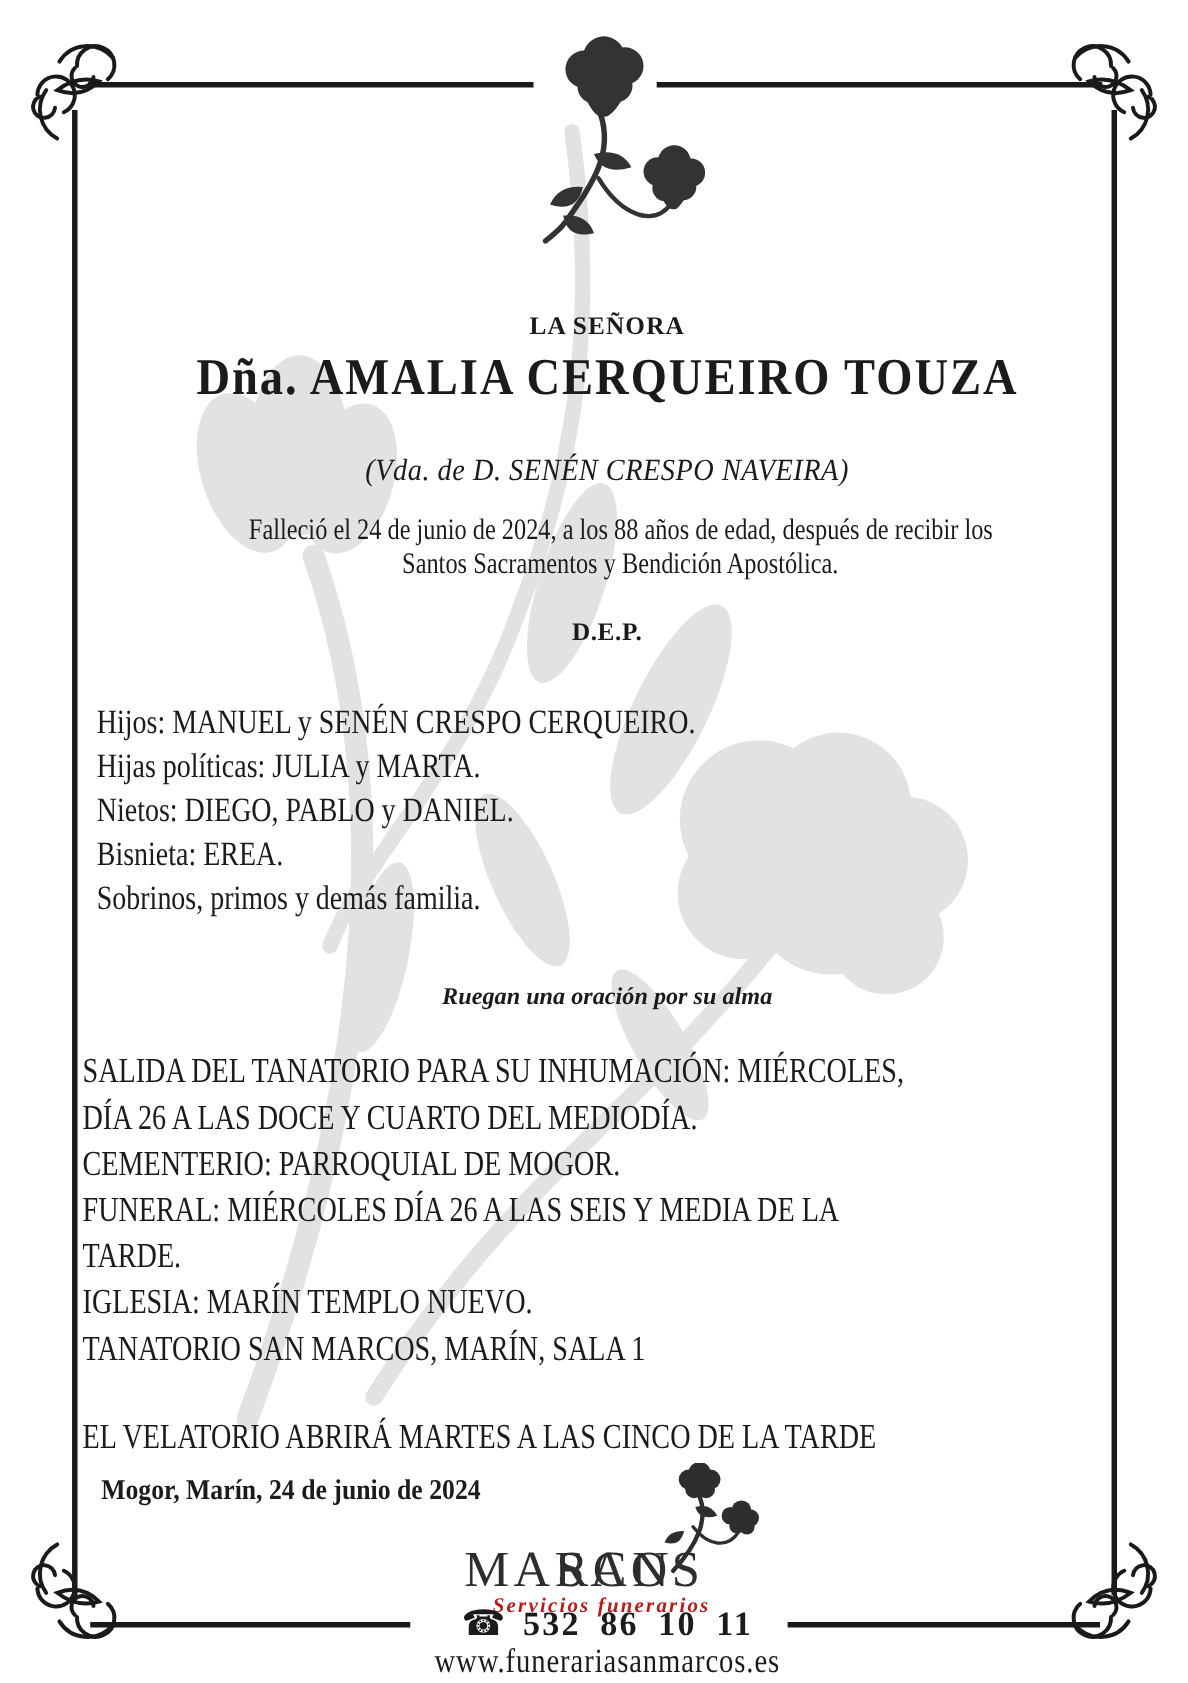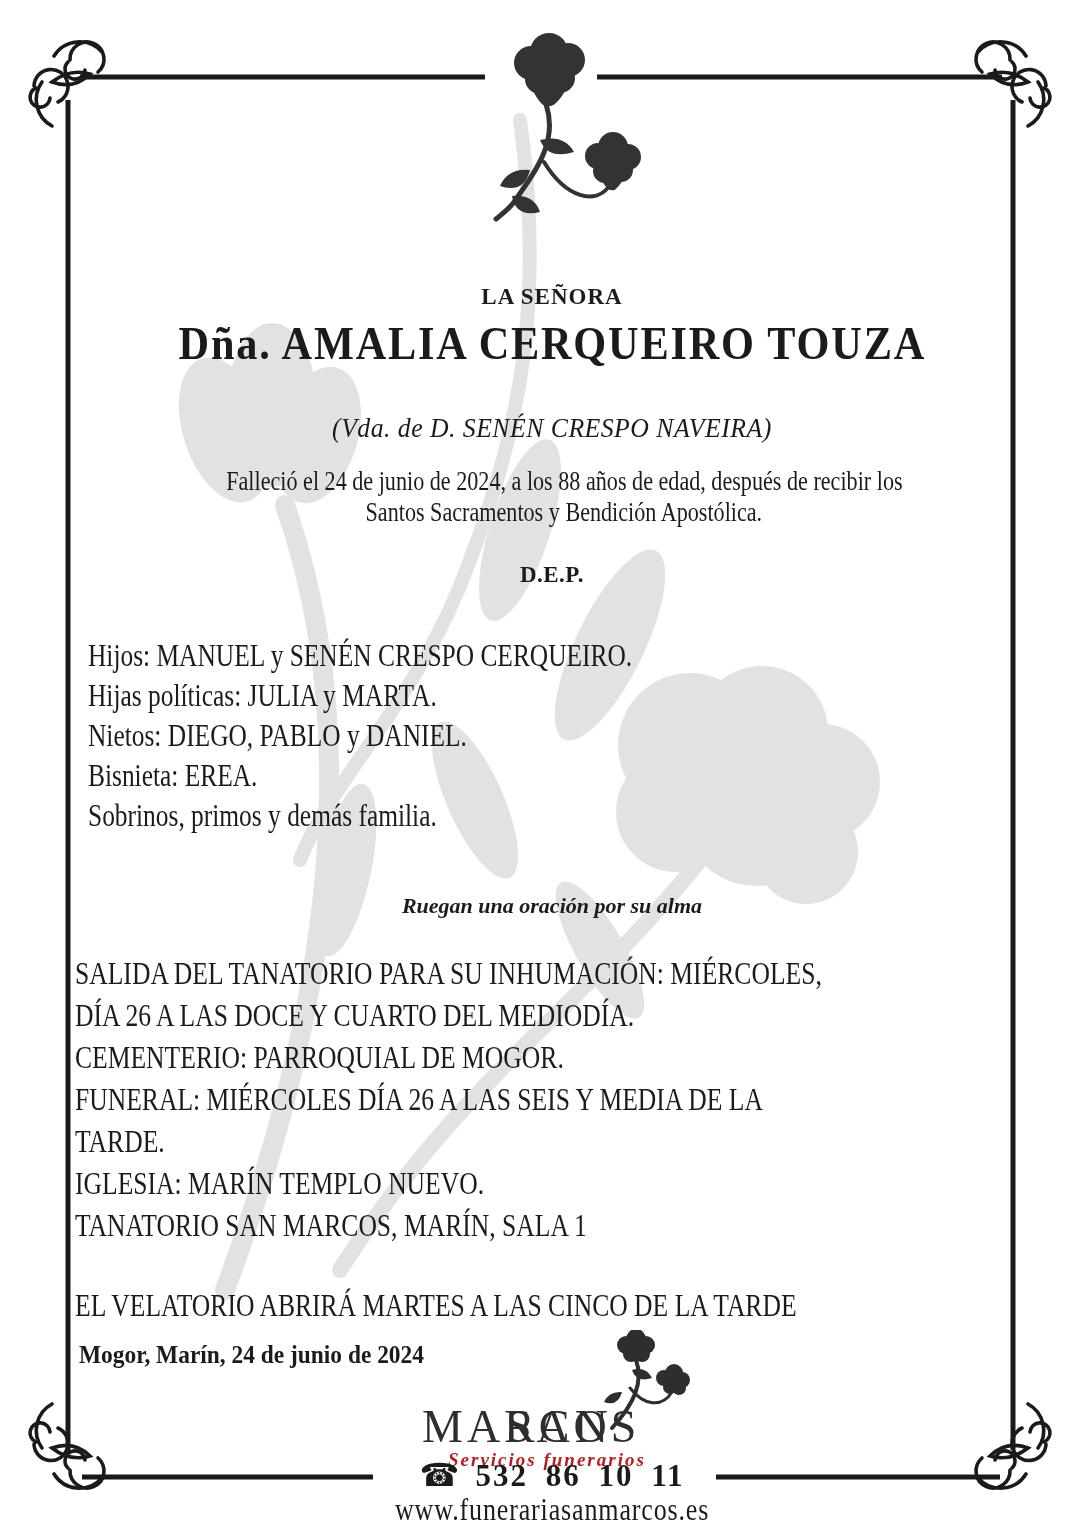--- a/index.html
+++ b/index.html
@@ -31,21 +31,21 @@
 
   .prayer{top:893px;font-size:22px;font-weight:bold;font-style:italic;}
 
   
   .details{left:75px;top:952px;font-size:32px;line-height:42px;}
   .details .condL{transform:scaleX(.8);}
 
   .wake{left:75px;top:1276px;font-size:32px;margin-top:11px;}
   .wake .condL{transform:scaleX(.8);}
 
-  .dateline{left:79px;top:1340px;font-size:26px;font-weight:bold;}
+  .dateline{left:92px;top:1340px;font-size:26px;font-weight:bold;}
   .dateline .condL{transform:scaleX(.9);}
 
   
   .brand1{left:506px;top:1360px;font-size:46px;letter-spacing:5px;color:#2e2e2e;margin-top:40px;}
   .brand2{left:422px;top:1400px;font-size:46px;letter-spacing:4px;color:#2e2e2e;}
   .tagline{left:448px;top:1449px;font-size:19px;font-style:italic;font-weight:bold;color:#b91c1c;letter-spacing:2px;}
   .phoneRow{top:1456px;font-size:31px;font-weight:bold;letter-spacing:2px;word-spacing:8px;}
   .phoneRow .phone-icon{font-size:32px;margin-right:14px;font-weight:normal;}
   .website{top:1492px;font-size:31px;}
   .website .condC{transform:scaleX(.84);letter-spacing:1px;}

